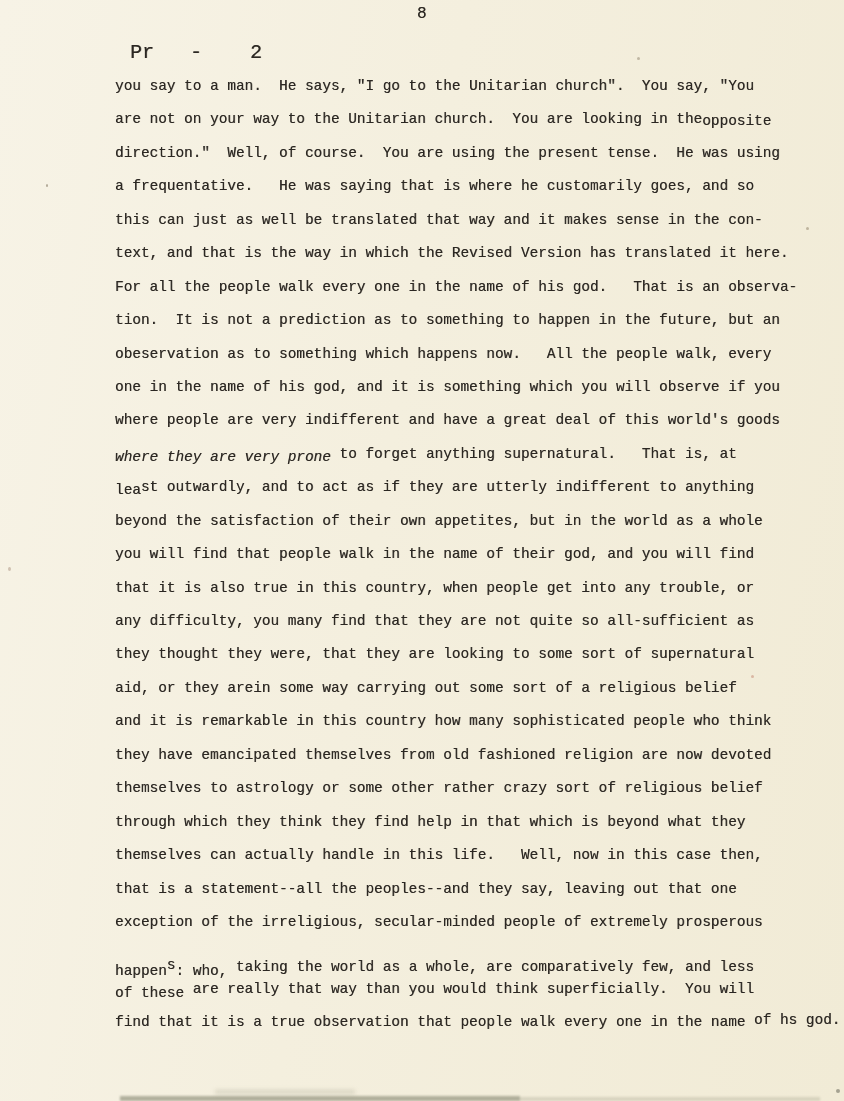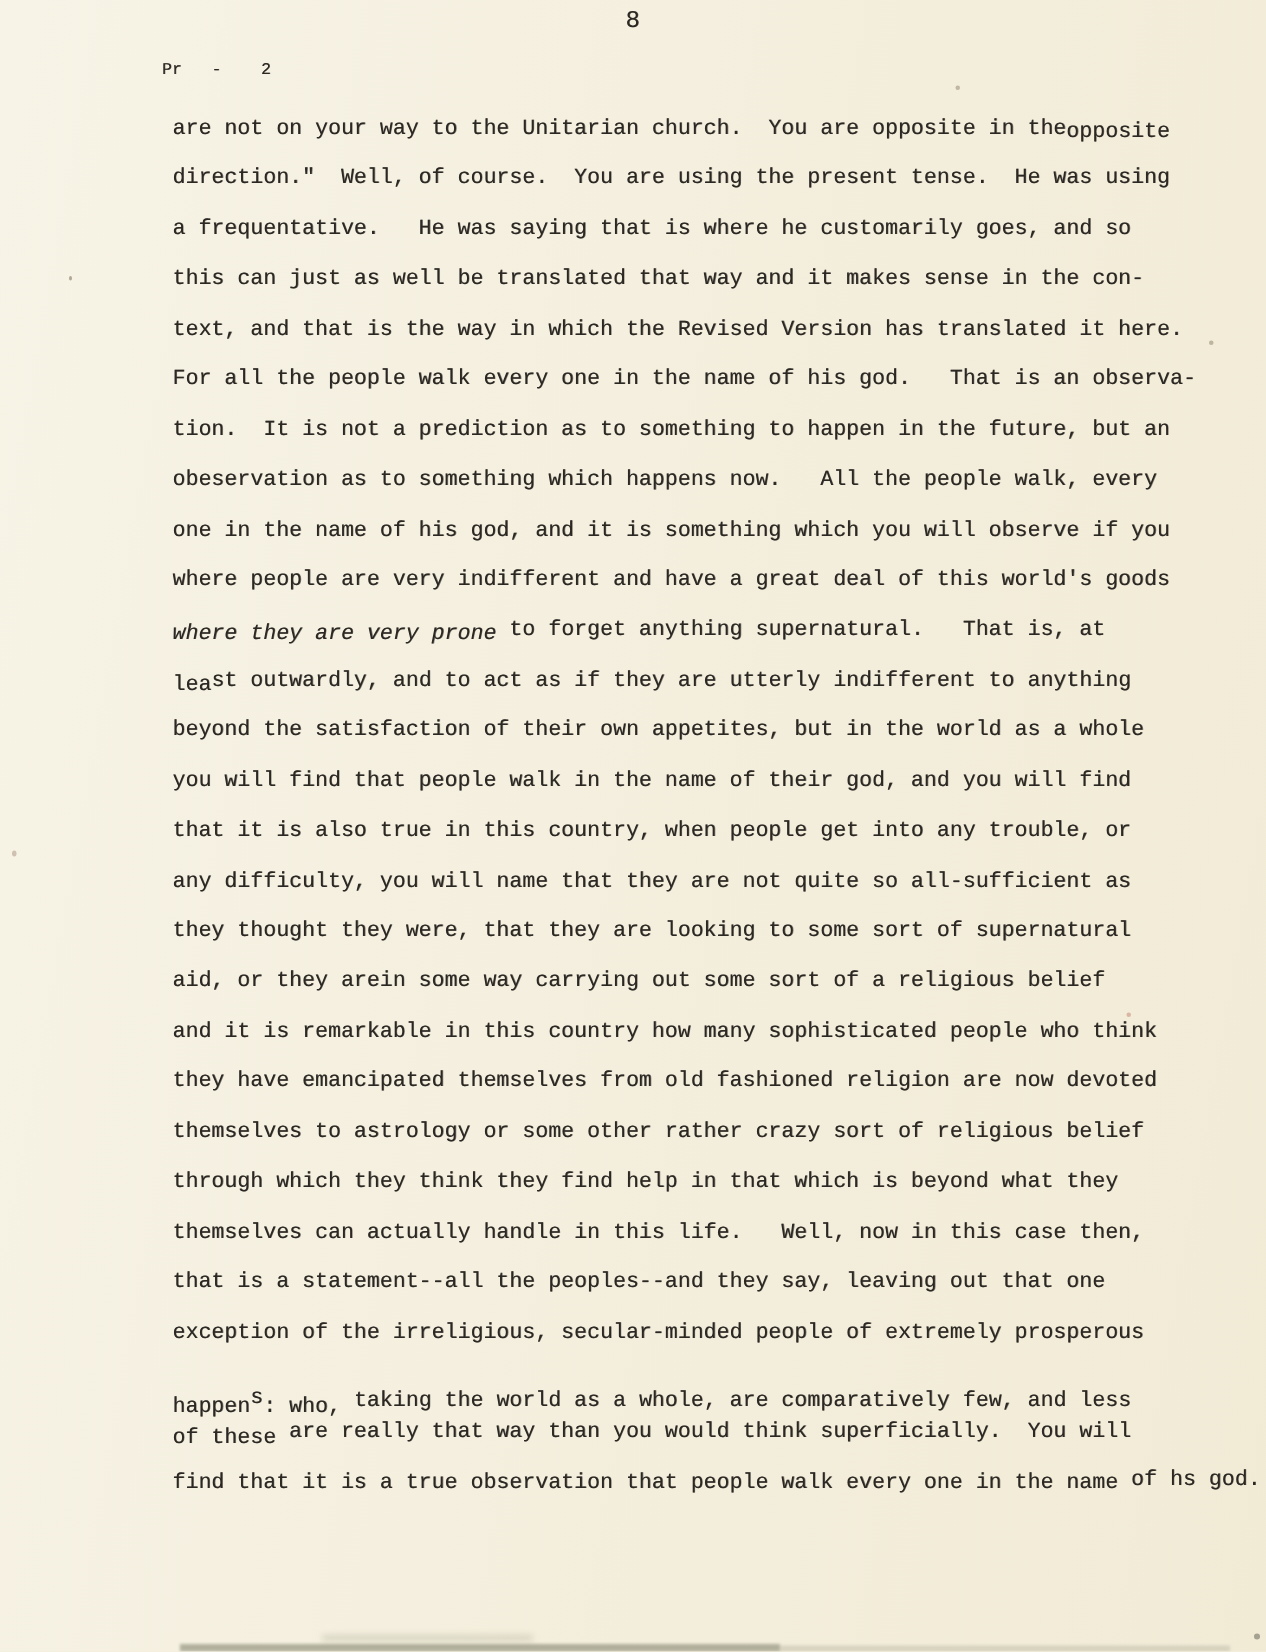--- a/index.html
+++ b/index.html
@@ -26,22 +26,22 @@
     left: 0;
     width: 844px;
     text-align: center;
     font-size: 16px;
     letter-spacing: 0.5px;
     text-shadow: 0.4px 0 0 rgba(43,39,34,0.6);
   }
   .header {
     position: absolute;
     top: 41px;
-    left: 108px;
-    font-size: 11px;
+    left: 130px;
+    font-size: 20px;
     white-space: pre;
     text-shadow: 0.4px 0 0 rgba(43,39,34,0.6);
   }
   .typed-body {
     position: absolute;
     top: 70px;
     left: 115px;
     width: 729px;
   }
   .line {
@@ -69,36 +69,37 @@
 </head>
 <body>
 
 <div class="page">
 
   <div class="pageno">8</div>
 
   <div class="header">Pr   -    2</div>
 
   <div class="typed-body">
-      <div class="line"><span class="seg">are not on your way to the Unitarian church.  You are opposite in the</span><span class="seg" style="transform: translateY(2px);">opposite</span></div>
+      <div class="line"><span class="seg">you say to a man.  He says, "I go to the Unitarian church".  You say, "You</span></div>
+      <div class="line"><span class="seg">are not on your way to the Unitarian church.  You are looking in the</span><span class="seg" style="transform: translateY(2px);">opposite</span></div>
       <div class="line"><span class="seg">direction."  Well, of course.  You are using the present tense.  He was using</span></div>
       <div class="line"><span class="seg">a frequentative.   He was saying that is where he customarily goes, and so</span></div>
       <div class="line"><span class="seg">this can just as well be translated that way and it makes sense in the con-</span></div>
       <div class="line"><span class="seg">text, and that is the way in which the Revised Version has translated it here.</span></div>
       <div class="line"><span class="seg">For all the people walk every one in the name of his god.   That is an observa-</span></div>
       <div class="line"><span class="seg">tion.  It is not a prediction as to something to happen in the future, but an</span></div>
       <div class="line"><span class="seg">obeservation as to something which happens now.   All the people walk, every</span></div>
       <div class="line"><span class="seg">one in the name of his god, and it is something which you will observe if you</span></div>
       <div class="line"><span class="seg">where people are very indifferent and have a great deal of this world's goods</span></div>
       <div class="line"><span class="seg" style="transform: translateY(3px); font-style: italic;">where they are very prone</span><span class="seg"> to forget anything supernatural.   That is, at</span></div>
       <div class="line"><span class="seg" style="transform: translateY(3px);">lea</span><span class="seg">st outwardly, and to act as if they are utterly indifferent to anything</span></div>
       <div class="line"><span class="seg">beyond the satisfaction of their own appetites, but in the world as a whole</span></div>
       <div class="line"><span class="seg">you will find that people walk in the name of their god, and you will find</span></div>
       <div class="line"><span class="seg">that it is also true in this country, when people get into any trouble, or</span></div>
-      <div class="line"><span class="seg">any difficulty, you will name that they are not quite so all-sufficient as</span></div>
+      <div class="line"><span class="seg">any difficulty, you many find that they are not quite so all-sufficient as</span></div>
       <div class="line"><span class="seg">they thought they were, that they are looking to some sort of supernatural</span></div>
       <div class="line"><span class="seg">aid, or they arein some way carrying out some sort of a religious belief</span></div>
       <div class="line"><span class="seg">and it is remarkable in this country how many sophisticated people who think</span></div>
       <div class="line"><span class="seg">they have emancipated themselves from old fashioned religion are now devoted</span></div>
       <div class="line"><span class="seg">themselves to astrology or some other rather crazy sort of religious belief</span></div>
       <div class="line"><span class="seg">through which they think they find help in that which is beyond what they</span></div>
       <div class="line"><span class="seg">themselves can actually handle in this life.   Well, now in this case then,</span></div>
       <div class="line"><span class="seg">that is a statement--all the peoples--and they say, leaving out that one</span></div>
       <div class="line"><span class="seg">exception of the irreligious, secular-minded people of extremely prosperous</span></div>
       <div class="line"><span class="seg" style="transform: translateY(4px);">happen</span><span class="seg" style="transform: translateY(-2px);">s</span><span class="seg" style="transform: translateY(4px);">:</span><span class="seg" style="transform: translateY(4px); margin-top: 12px;"> who,</span><span class="seg"> taking the world as a whole, are comparatively few, and less</span></div>

